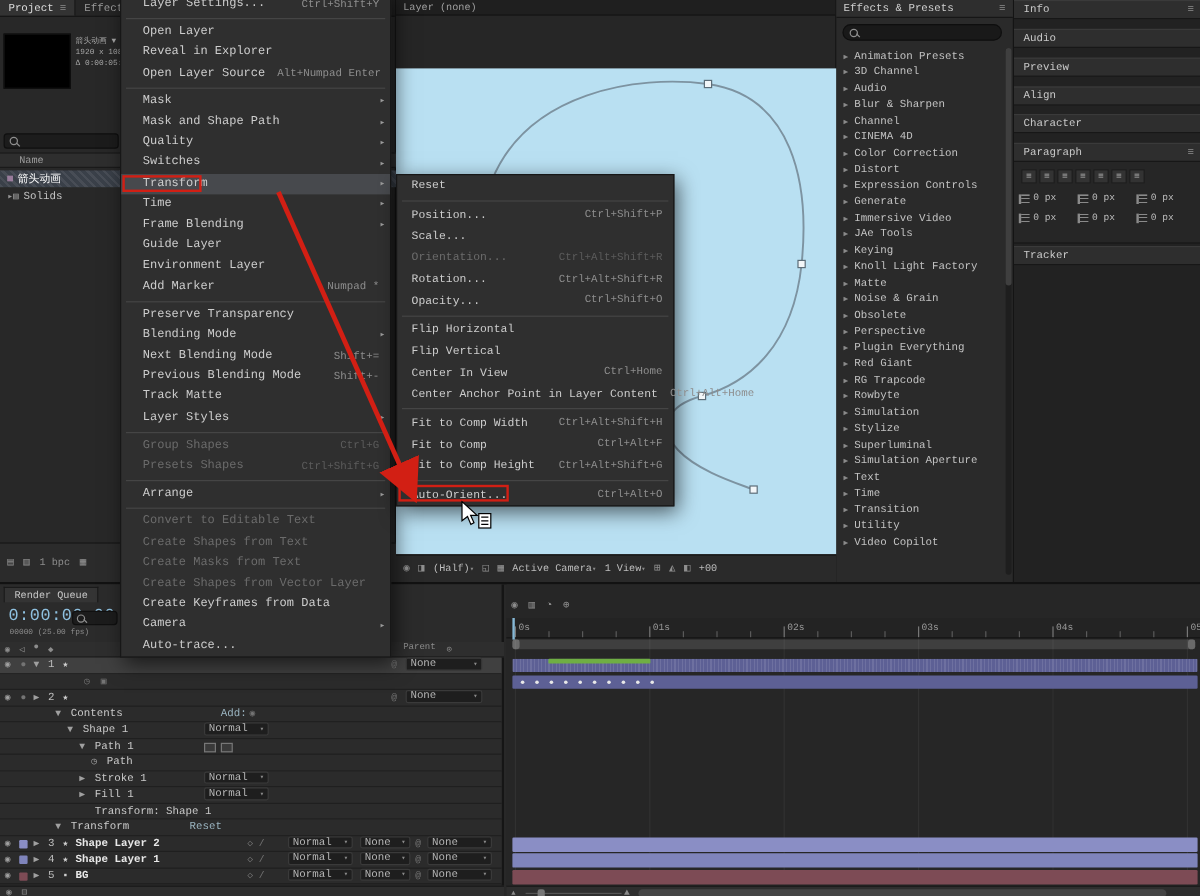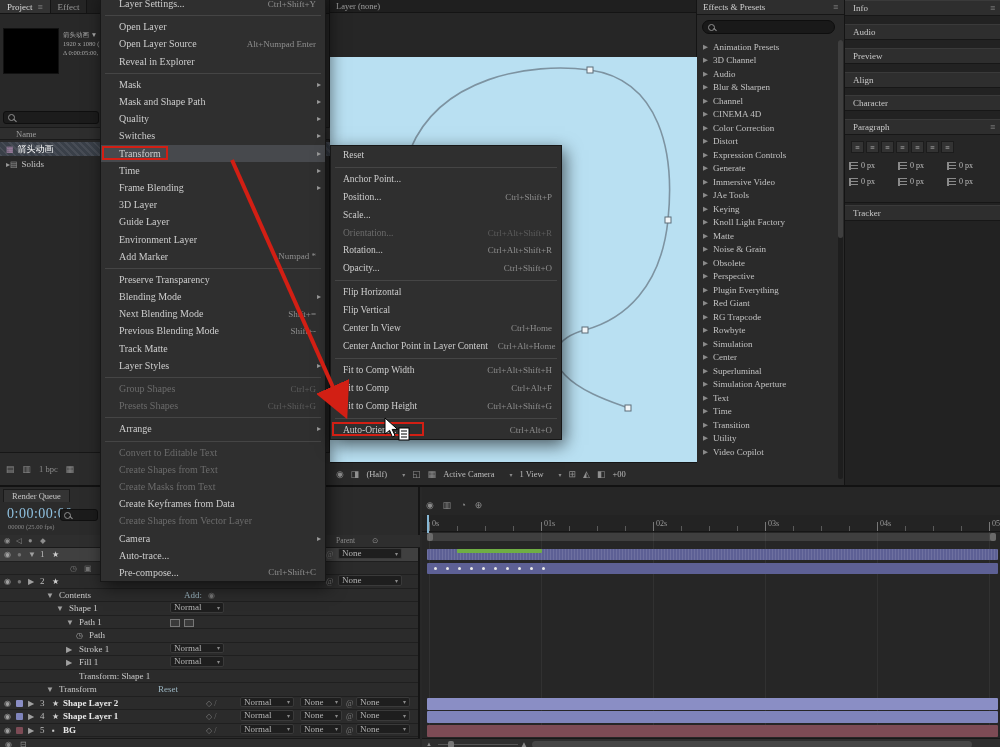--- a/index.html
+++ b/index.html
@@ -1,17 +1,17 @@
 <!DOCTYPE html>
 <html style="--red: #d21f14; --viewer-bg: #b9e0f2;"><head>
 <meta charset="utf-8">
 <style>
   html,body{margin:0;padding:0;background:#0e0e0e}
   .root{position:relative;width:1000px;height:747px;overflow:hidden;background:#1a1a1a;
-        font-family:Liberation Serif, serif;font-size:10px;color:#c8c8c8;cursor:default}
+        font-family:Liberation Mono, monospace;font-size:10px;color:#c8c8c8;cursor:default}
   .root *{box-sizing:border-box}
 
   
   section{position:absolute}
   .project-panel{left:0;top:0;width:330px;height:485px;background:#282828;border-right:1px solid #141414}
   .viewer-panel{left:330px;top:0;width:367px;height:485px;background:#262626;border-right:1px solid #141414}
   .fx-panel{left:697px;top:0;width:148px;height:485px;background:#2a2a2a;border-right:1px solid #141414}
   .right-dock{left:845px;top:0;width:155px;height:485px;background:#222}
   .timeline{left:0;top:485px;width:1000px;height:262px;background:#282828;border-top:2px solid #121212}
 
@@ -31,21 +31,21 @@
   .picon.folder{color:#9a9a9a}
   .pfooter{position:absolute;left:0;top:452px;width:330px;height:33px;background:#2b2b2b;border-top:1px solid #171717;display:flex;align-items:center;gap:8px;padding-left:6px;color:#8d8d8d;font-size:8.5px}
   .pfooter .gl{font-size:9px}
 
   
   .layer-tabstrip{height:13px;background:#1f1f1f;border-bottom:1px solid #141414;padding:1px 6px;font-size:8.5px;color:#9f9f9f}
   .canvas{position:absolute;left:0;top:57px;width:367px;height:405px;background:var(--viewer-bg,#b9e0f2)}
   .canvas svg{position:absolute;inset:0}
   .vtoolbar{position:absolute;left:0;top:462px;width:367px;height:23px;background:#2a2a2a;border-top:1px solid #161616;display:flex;align-items:center;gap:7px;padding:0 6px;white-space:nowrap}
   .vic{color:#8f8f8f;font-size:9px}
-  .vtb{display:flex;align-items:center;gap:15px;font-size:8.5px;color:#bdbdbd}
+  .vtb{display:flex;align-items:center;gap:0;font-size:8.5px;color:#bdbdbd}
   .vtb .caret{font-size:6px;color:#8a8a8a}
   .mag{width:7px;height:7px;border:1.3px solid #8f8f8f;border-radius:50%;position:relative;flex:0 0 auto}
   .mag::after{content:"";position:absolute;width:4px;height:1.3px;background:#8f8f8f;transform:rotate(45deg);right:-3px;bottom:-1px}
 
   
   .fx-head{height:15px;background:#2e2e2e;border-bottom:1px solid #161616;display:flex;justify-content:space-between;align-items:center;padding:0 6px;font-size:9px;color:#d0d0d0}
   .fx-search{position:absolute;left:5px;top:20px;width:133px;height:14px;background:#191919;border:1px solid #0e0e0e;border-radius:7px;display:flex;align-items:center;padding:0 5px}
   #fx-list{position:absolute;left:0;top:40px;width:141px;bottom:16px;overflow:hidden}
   .fxrow{height:13.5px;display:flex;align-items:center;gap:5px;padding-left:6px;white-space:nowrap}
   .fxrow .tri{font-size:6.5px;color:#8a8a8a}
@@ -317,21 +317,21 @@
         <div class="fxrow">
           <div class="tri">▶</div>
           <div class="fxlbl">Rowbyte</div>
         </div>
         <div class="fxrow">
           <div class="tri">▶</div>
           <div class="fxlbl">Simulation</div>
         </div>
         <div class="fxrow">
           <div class="tri">▶</div>
-          <div class="fxlbl">Center</div>
+          <div class="fxlbl">Stylize</div>
         </div>
         <div class="fxrow">
           <div class="tri">▶</div>
           <div class="fxlbl">Superluminal</div>
         </div>
         <div class="fxrow">
           <div class="tri">▶</div>
           <div class="fxlbl">Simulation Aperture</div>
         </div>
         <div class="fxrow">
@@ -651,26 +651,26 @@
   <nav id="main-menu" class="menu main-menu">
       <div class="mi">
         <div class="lbl">Layer Settings...</div>
         <div class="sc">Ctrl+Shift+Y</div>
       </div>
       <div class="msep"></div>
       <div class="mi">
         <div class="lbl">Open Layer</div>
       </div>
       <div class="mi">
+        <div class="lbl">Reveal in Explorer</div>
+      </div>
+      <div class="mi">
         <div class="lbl">Open Layer Source</div>
         <div class="sc">Alt+Numpad Enter</div>
       </div>
-      <div class="mi">
-        <div class="lbl">Reveal in Explorer</div>
-      </div>
       <div class="msep"></div>
       <div class="mi">
         <div class="lbl">Mask</div>
         <div class="subarr">▸</div>
       </div>
       <div class="mi">
         <div class="lbl">Mask and Shape Path</div>
         <div class="subarr">▸</div>
       </div>
       <div class="mi">
@@ -686,23 +686,20 @@
         <div class="subarr">▸</div>
         <div class="redrect" style="width: 66px;"></div>
       </div>
       <div class="mi">
         <div class="lbl">Time</div>
         <div class="subarr">▸</div>
       </div>
       <div class="mi">
         <div class="lbl">Frame Blending</div>
         <div class="subarr">▸</div>
-      </div>
-      <div class="mi">
-        <div class="lbl">3D Layer</div>
       </div>
       <div class="mi">
         <div class="lbl">Guide Layer</div>
       </div>
       <div class="mi">
         <div class="lbl">Environment Layer</div>
       </div>
       <div class="mi">
         <div class="lbl">Add Marker</div>
         <div class="sc">Numpad *</div>
@@ -747,46 +744,39 @@
       <div class="msep"></div>
       <div class="mi dis">
         <div class="lbl">Convert to Editable Text</div>
       </div>
       <div class="mi dis">
         <div class="lbl">Create Shapes from Text</div>
       </div>
       <div class="mi dis">
         <div class="lbl">Create Masks from Text</div>
       </div>
-      <div class="mi">
-        <div class="lbl">Create Keyframes from Data</div>
-      </div>
       <div class="mi dis">
         <div class="lbl">Create Shapes from Vector Layer</div>
       </div>
       <div class="mi">
+        <div class="lbl">Create Keyframes from Data</div>
+      </div>
+      <div class="mi">
         <div class="lbl">Camera</div>
         <div class="subarr">▸</div>
       </div>
       <div class="mi">
         <div class="lbl">Auto-trace...</div>
-      </div>
-      <div class="mi">
-        <div class="lbl">Pre-compose...</div>
-        <div class="sc">Ctrl+Shift+C</div>
       </div>
     </nav>
   <nav id="sub-menu" class="menu sub-menu">
       <div class="mi">
         <div class="lbl">Reset</div>
       </div>
       <div class="msep"></div>
-      <div class="mi">
-        <div class="lbl">Anchor Point...</div>
-      </div>
       <div class="mi">
         <div class="lbl">Position...</div>
         <div class="sc">Ctrl+Shift+P</div>
       </div>
       <div class="mi">
         <div class="lbl">Scale...</div>
       </div>
       <div class="mi dis">
         <div class="lbl">Orientation...</div>
         <div class="sc">Ctrl+Alt+Shift+R</div>

